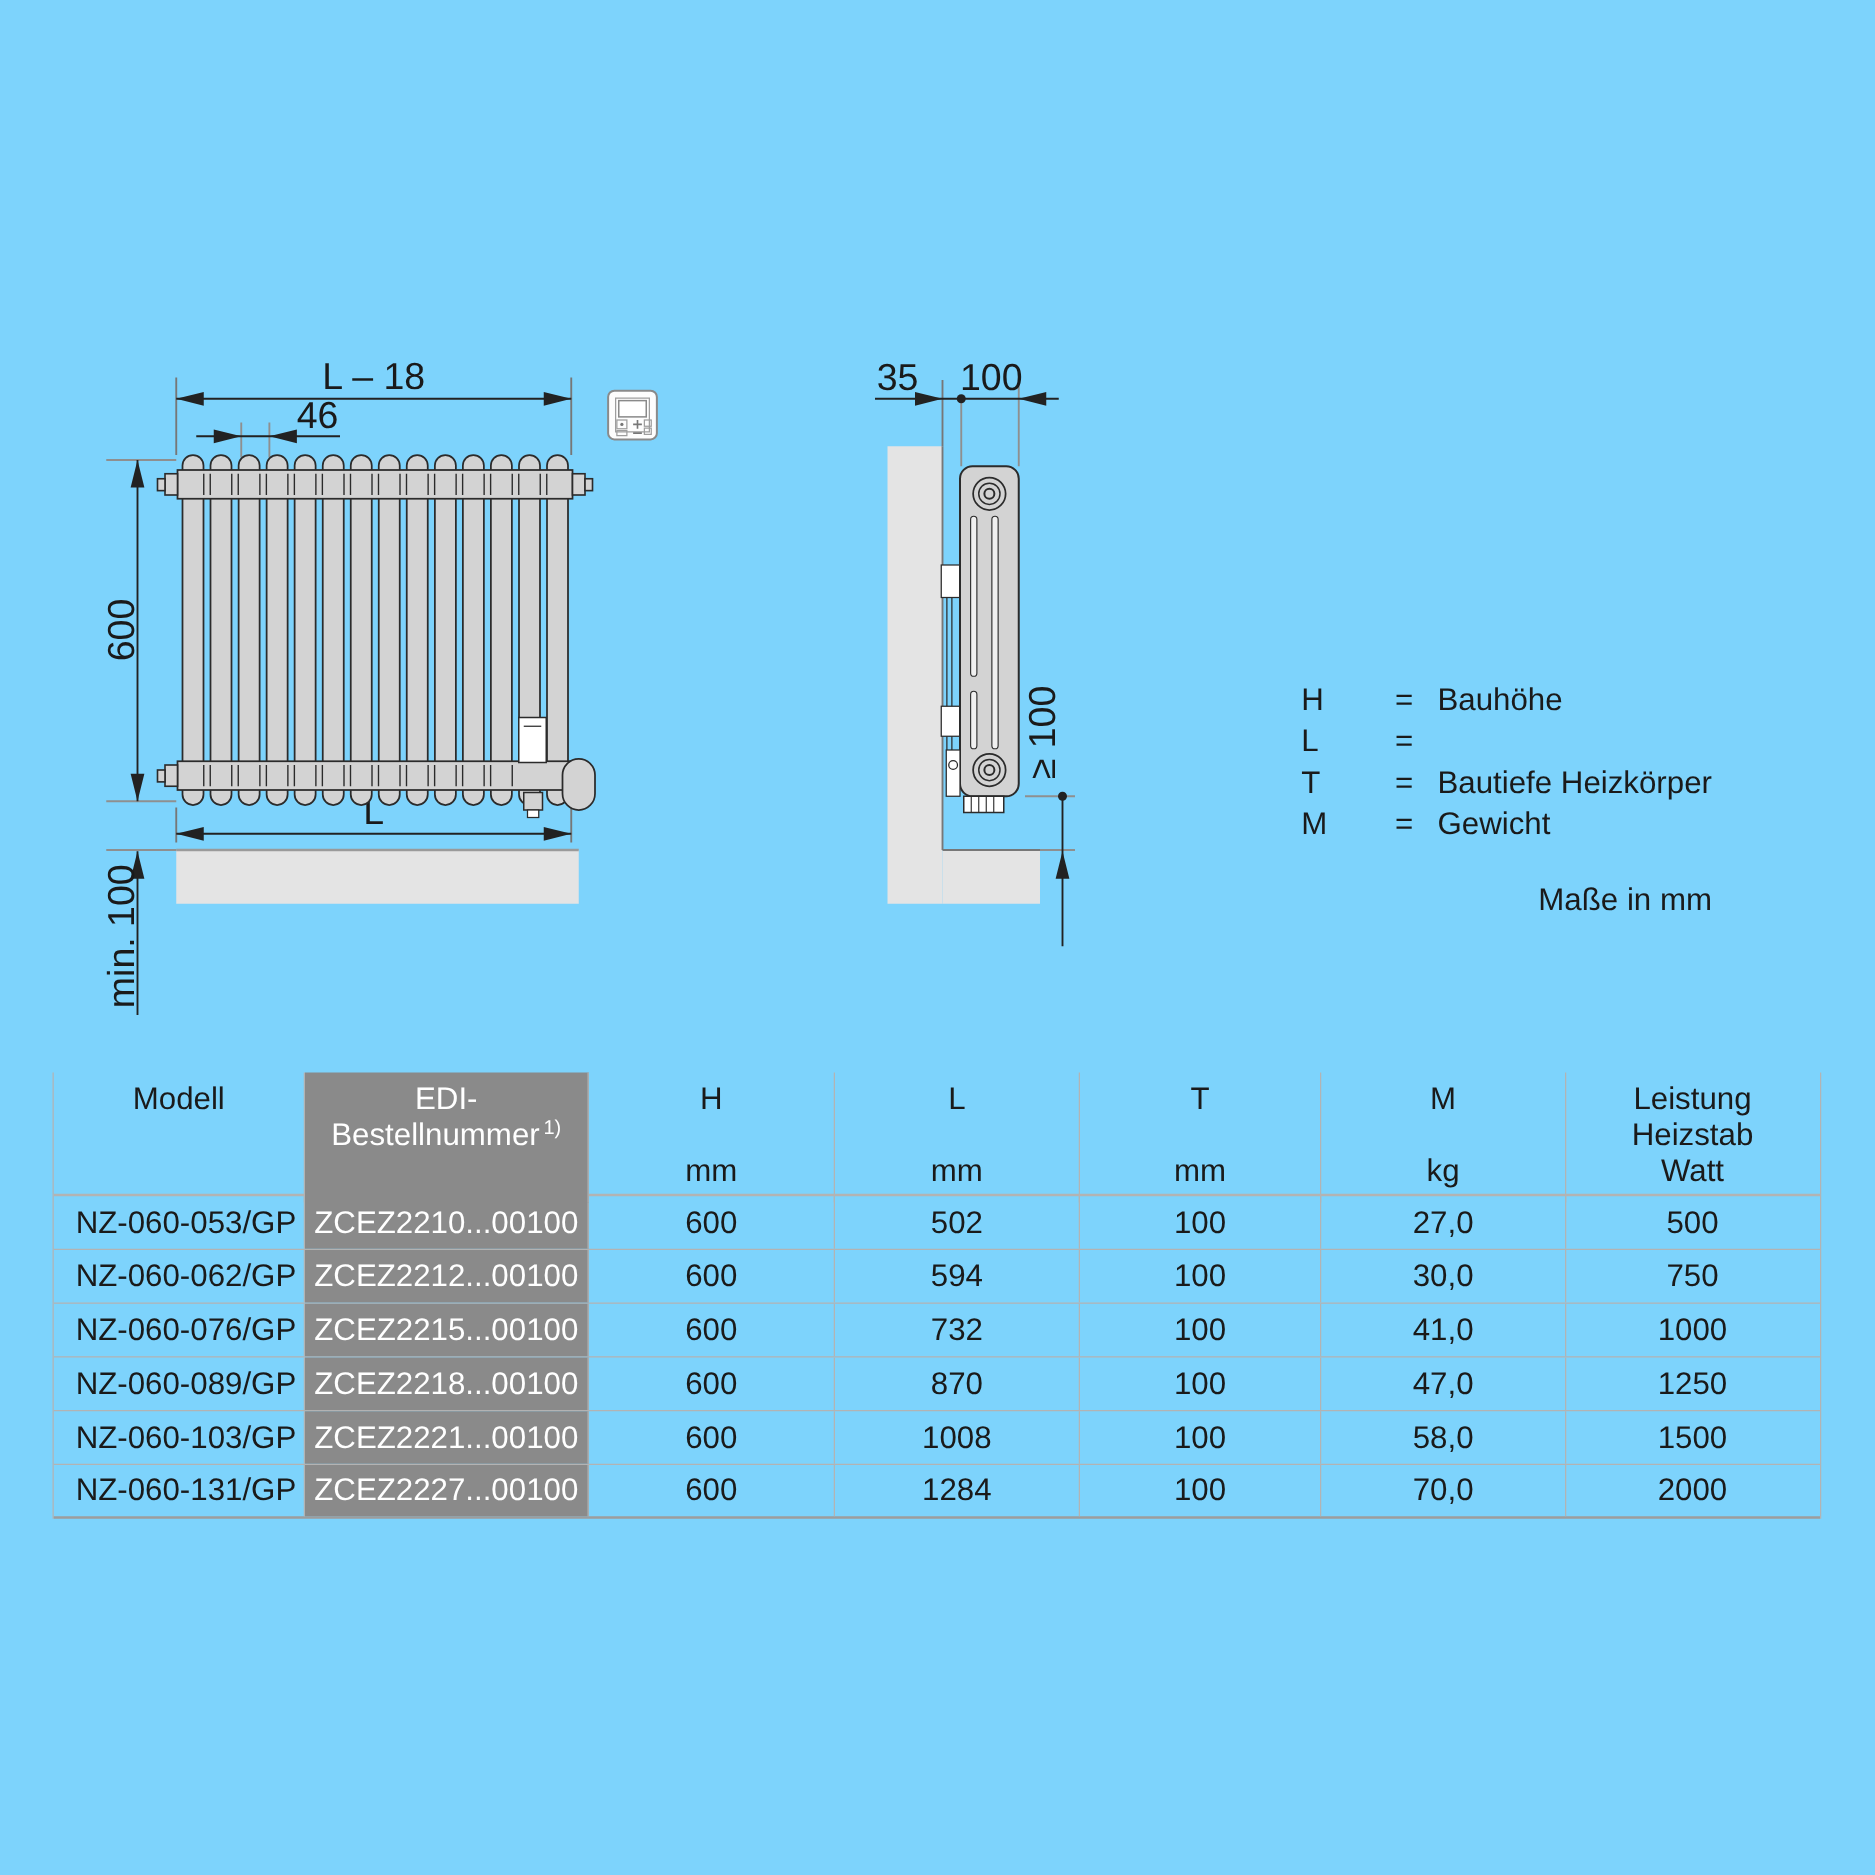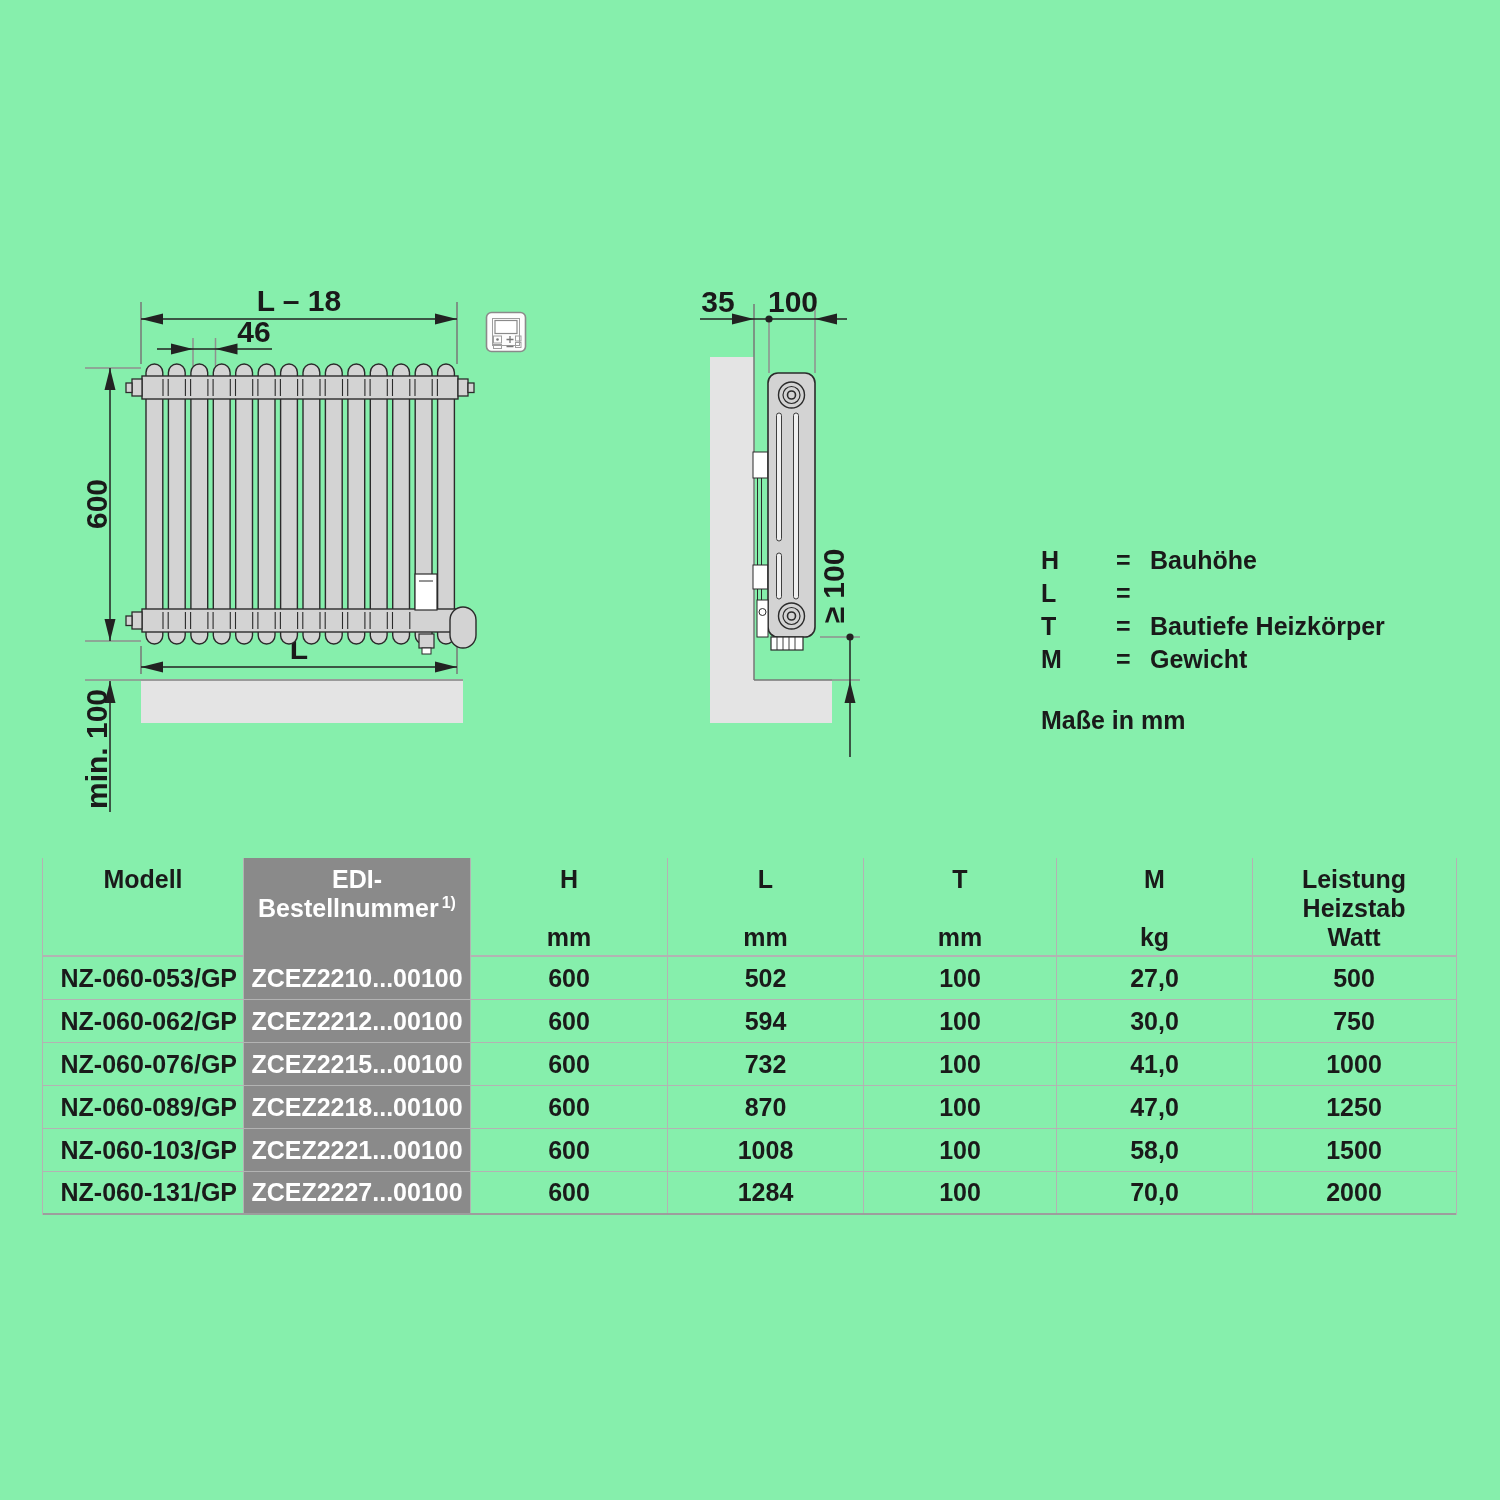--- a/index.html
+++ b/index.html
@@ -1,27 +1,27 @@
 <!DOCTYPE html>
 <html><head>
 <meta charset="utf-8">
 <style>
   * { box-sizing: border-box; margin: 0; padding: 0; }
   html,body { background:#fff; }
   body { font-family: "Liberation Sans", sans-serif; color:#1a1a1a; }
-  .page { position:relative; width:1500px; height:1500px; background:#86efac; overflow:hidden;font-weight:bold; }
+  .page { position:relative; width:1500px; height:1500px; background:#7dd3fc; overflow:hidden; }
 
   
   .drawing-svg { position:absolute; left:0; top:0; }
   .dim-text { font-family:"Liberation Sans",sans-serif; font-size:30px; fill:#1a1a1a; }
 
   
   .legend { position:absolute; left:1041px; top:544px; font-size:25px; line-height:33px; }
   .legend-row { display:grid; grid-template-columns:75px 34px auto; }
-  .legend-note { margin-top:28px; font-size:25px; }
+  .legend-note { margin-top:28px; font-size:25px;text-align:right; }
 
   
   .spec-table { position:absolute; left:42px; top:858px; width:1415px;
                 border-left:1.5px solid #b3b3b3; border-right:1.5px solid #b3b3b3; }
   .tbl-title { height:36px; background:#d9d9d9; display:flex; align-items:center;
                padding-left:12px; font-size:25px; margin-left:-1.5px; margin-right:-1.5px; }
   .tbl-grid-row { display:grid; grid-template-columns:201px 227px 197px 196px 193px 196px 202px; }
   .tbl-header { height:99px; border-bottom:2px solid #b3b3b3; }
   .hcell { position:relative; display:flex; flex-direction:column; align-items:center;
            font-size:25px; border-right:1.5px solid #b3b3b3; padding-top:7px; }

